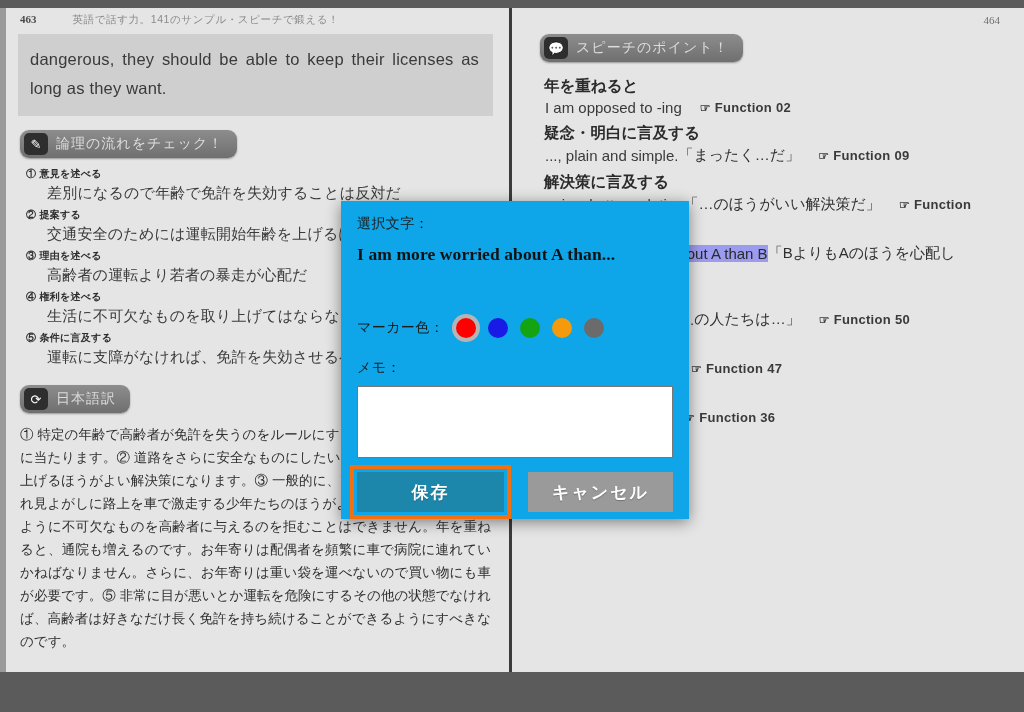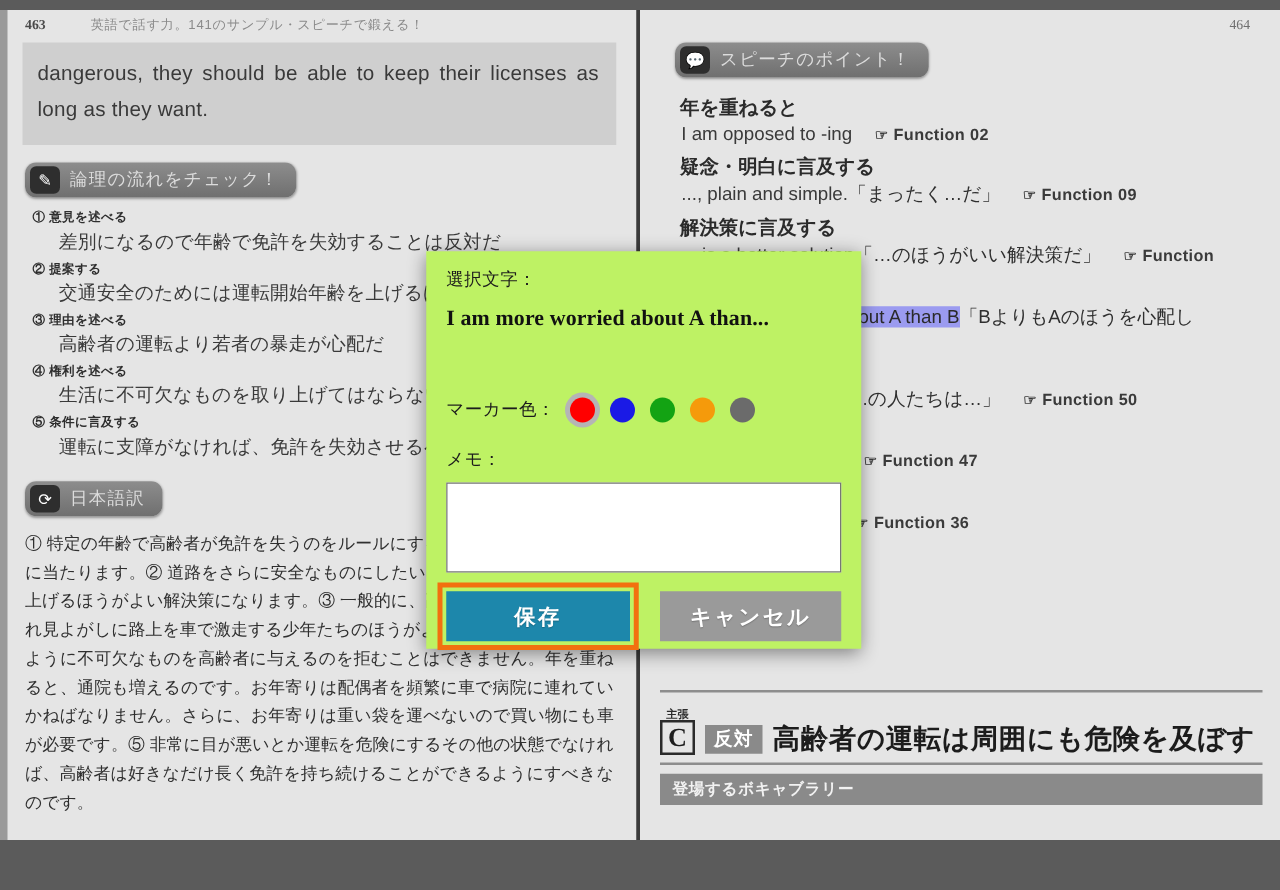--- a/index.html
+++ b/index.html
@@ -160,21 +160,21 @@
     margin-top: 7px; background: #8a8a8a; color: #f2f2f2;
     font-size: 12.5px; font-weight: bold; padding: 4px 10px;
     letter-spacing: .5px;
   }
 
   
   .modal {
     position: absolute;
     left: 341px; top: 201px;
     width: 348px; height: 318px;
-    background: #bef264;
+    background: #0ea5e9;
     box-shadow: 0 3px 14px rgba(0,0,0,.45);
     padding: 14px 16px 0 16px;
   }
   .m-label {
     font-size: 14px; color: #1c1c1c; letter-spacing: .4px;
   }
   .m-selected {
     font-family: "Liberation Serif", serif;
     font-weight: bold; font-size: 17.5px; color: #111;
     margin-top: 11px; white-space: nowrap;
@@ -342,33 +342,20 @@
         </div>
 
         <div class="sp-head">条件に言及する</div>
         <div class="sp-line">
           <span class="sp-en">unless ...</span>
           <span class="sp-ja">ければ」</span>
           <span class="sp-ref"><span class="hand">☞</span><span>Function 36</span></span>
         </div>
       </div>
 
-      <div class="claim-wrap">
-        <div class="claim-rule"></div>
-        <div class="claim-row">
-          <div class="claim-mark">
-            <span class="claim-mark-lbl">主張</span>
-            <span class="claim-letter">C</span>
-          </div>
-          <span class="claim-tag">反対</span>
-          <span class="claim-title">高齢者の運転は周囲にも危険を及ぼす</span>
-        </div>
-        <div class="claim-under"></div>
-        <div class="vocab-bar">登場するボキャブラリー</div>
-      </div>
     </div>
   </div>
 
   <div class="modal">
 
     <div class="m-label">選択文字：</div>
     <div class="m-selected">I am more worried about A than...</div>
 
     <div class="m-color-row">
       <span class="m-label">マーカー色：</span>

